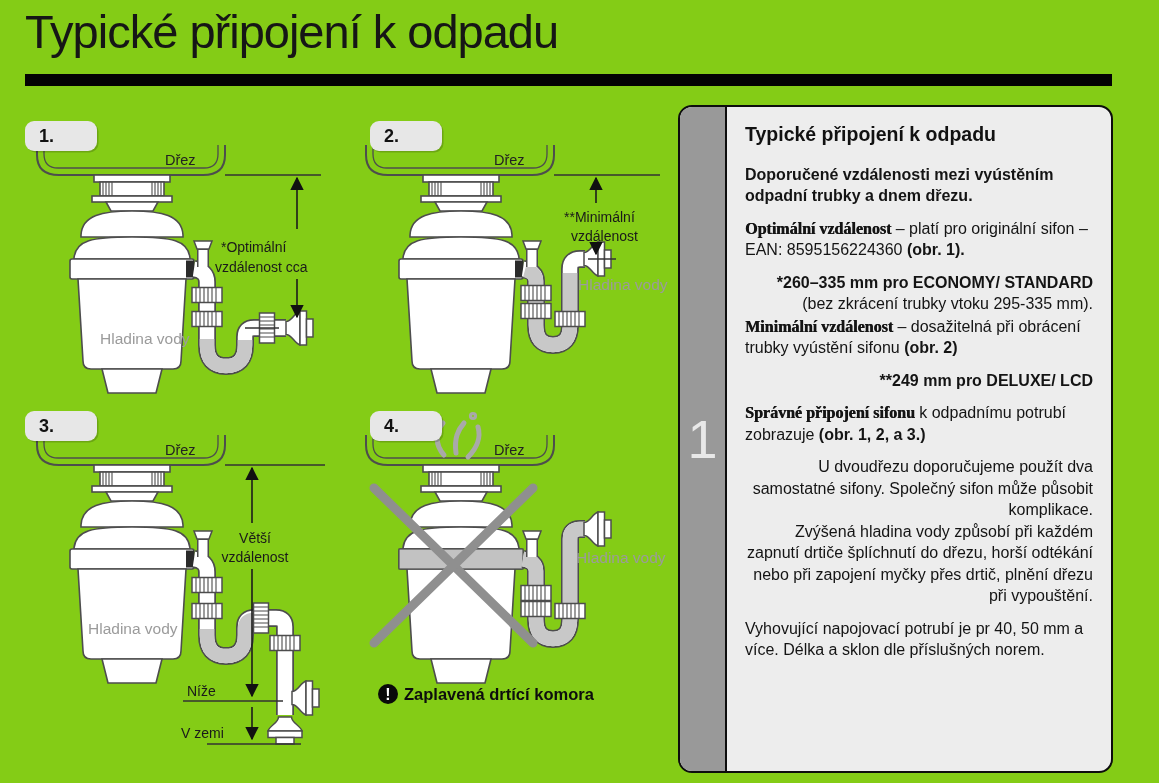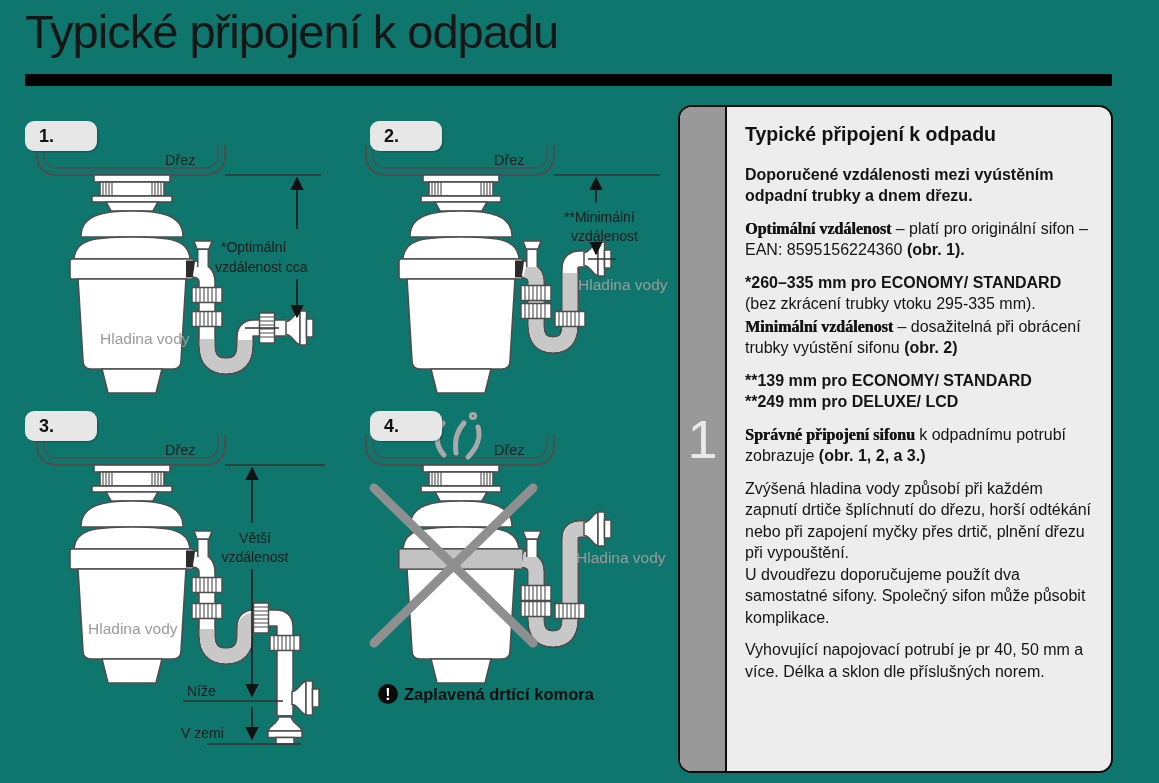--- a/index.html
+++ b/index.html
@@ -1,16 +1,16 @@
 <!DOCTYPE html>
 <html><head>
 <meta charset="utf-8">
 <style>
   html,body{margin:0;padding:0;background:#fff;}
-  #page{position:relative;width:1159px;height:783px;background:#0f766e;overflow:hidden;
+  #page{position:relative;width:1159px;height:783px;background:#84cc16;overflow:hidden;
         font-family:"Liberation Sans",sans-serif;color:#111;}
   
   #title{position:absolute;left:25px;top:4px;font-size:47px;letter-spacing:-1px;color:#161616;}
   #rule{position:absolute;left:25px;top:74px;width:1087px;height:12px;background:#030303;}
   
   .badge{position:absolute;width:72px;height:30px;background:#e7e7e7;border-radius:9px;
          box-shadow:1.5px 1.5px 0 rgba(0,0,0,.18);font-weight:bold;font-size:18px;
          line-height:30px;padding-left:14px;box-sizing:border-box;color:#111;}
   .diag{position:absolute;}
   .diag svg{display:block;}
@@ -26,21 +26,21 @@
          display:flex;overflow:hidden;box-sizing:border-box;}
   #panel-side{width:45px;background:#999999;border-right:2px solid #0d0d0d;
               display:flex;align-items:center;justify-content:center;flex:0 0 45px;}
   #panel-num{color:#e8e8e8;font-size:54px;}
   #panel-body{flex:1;padding:15px 18px 12px 18px;font-size:16px;line-height:21.5px;color:#141414;}
   #panel-body h2{font-size:19.5px;margin:2px 0 18px 0;color:#111;}
   #panel-body p{margin:0 0 11px 0;}
   #panel-body p.tight{margin-bottom:1px;}
   .lead{font-weight:bold;text-shadow:0.5px 0 0 currentColor;font-family:Liberation Serif, serif;}
   .bld{font-weight:bold;}
-  .blk{display:block;}
+  .blk{display:block;text-align:right;}
   
 </style>
 </head>
 <body>
 
 <div id="page">
 
   <svg width="0" height="0" style="position:absolute" aria-hidden="true">
     <defs>
       <marker id="arr" viewBox="0 0 10 10" refX="9" refY="5" markerWidth="8.5" markerHeight="8.5" orient="auto-start-reverse">
@@ -211,25 +211,24 @@
     <div id="panel-body">
       <h2>Typické připojení k odpadu</h2>
       <p class="bld">Doporučené vzdálenosti mezi vyústěním odpadní trubky a dnem dřezu.</p>
       <p><span class="lead">Optimální vzdálenost</span><span> – platí pro originální sifon – EAN: 8595156224360 </span><span class="bld">(obr. 1).</span></p>
       <p class="tight">
           <span class="bld blk">*260–335 mm pro ECONOMY/ STANDARD</span>
           <span class="blk">(bez zkrácení trubky vtoku 295-335 mm).</span>
         </p>
       <p><span class="lead">Minimální vzdálenost</span><span> – dosažitelná při obrácení trubky vyústění sifonu </span><span class="bld">(obr. 2)</span></p>
       <p>
-          <span class="bld blk">**139 mm pro ECONOMY/ STANDARD</span>
           <span class="bld blk">**249 mm pro DELUXE/ LCD</span>
         </p>
       <p><span class="lead">Správné připojení sifonu</span><span> k odpadnímu potrubí zobrazuje </span><span class="bld">(obr. 1, 2, a 3.)</span></p>
       <p>
+          <span class="blk">U dvoudřezu doporučujeme použít dva samostatné sifony. Společný sifon může působit komplikace.</span>
           <span class="blk">Zvýšená hladina vody způsobí při každém zapnutí drtiče šplíchnutí do dřezu, horší odtékání nebo při zapojení myčky přes drtič, plnění dřezu při vypouštění.</span>
-          <span class="blk">U dvoudřezu doporučujeme použít dva samostatné sifony. Společný sifon může působit komplikace.</span>
         </p>
       <p>Vyhovující napojovací potrubí je pr 40, 50 mm a více. Délka a sklon dle příslušných norem.</p>
     </div>
   </div>
 
 </div>
 
 </body></html>

